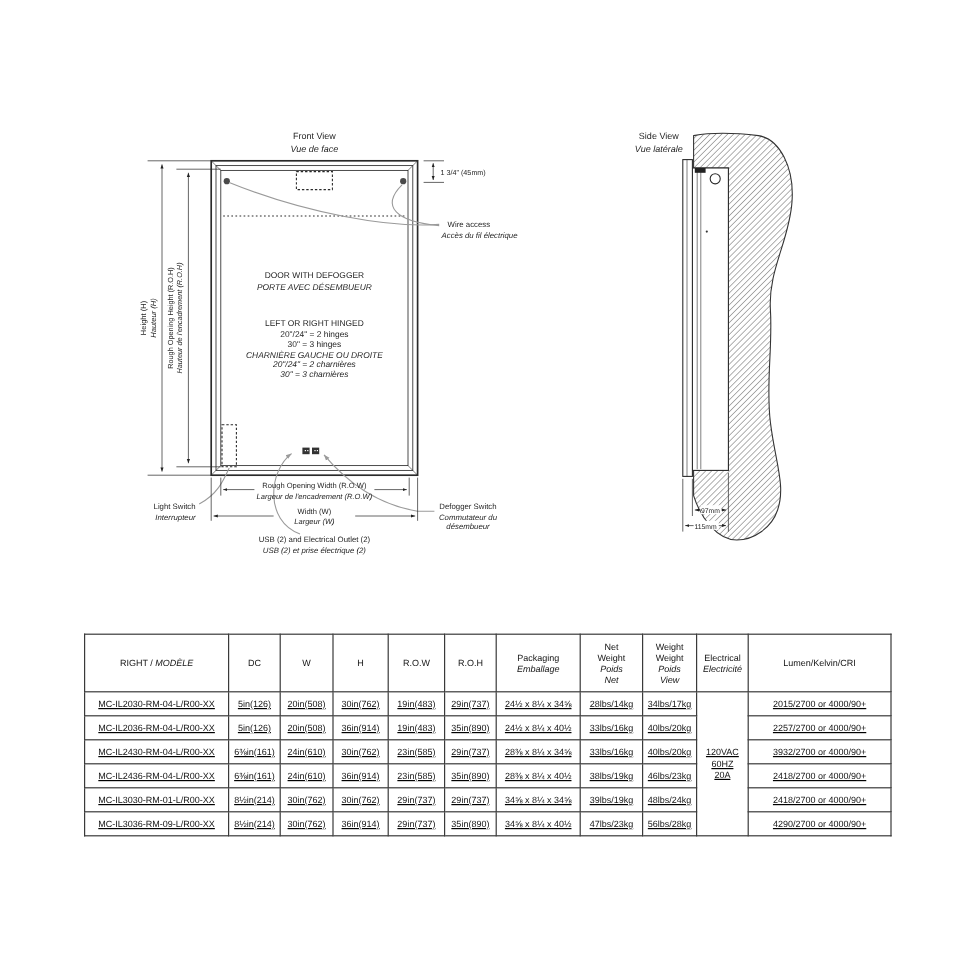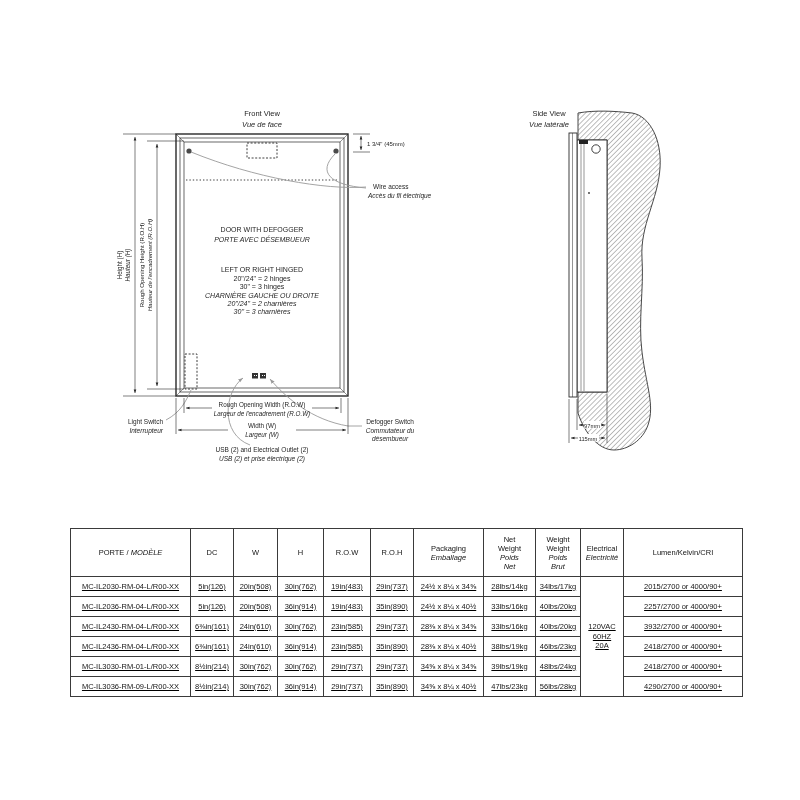--- a/index.html
+++ b/index.html
@@ -169,41 +169,41 @@
     <col style="width:47px">
         <col style="width:43px">
         <col style="width:70px">
         <col style="width:52px">
     <col style="width:45px">
         <col style="width:43px">
         <col style="width:119px">
   </colgroup>
   <thead>
     <tr>
-      <th class="hdr"><span>PORTE /</span> <span class="it">MODÈLE</span></th>
+      <th class="hdr"><span>RIGHT /</span> <span class="it">MODÈLE</span></th>
       <th class="hdr">DC</th>
       <th class="hdr">W</th>
       <th class="hdr">H</th>
       <th class="hdr">R.O.W</th>
       <th class="hdr">R.O.H</th>
       <th class="hdr">
             <div>Packaging</div>
             <div class="it">Emballage</div>
           </th>
       <th class="hdr">
             <div>Net</div>
             <div>Weight</div>
             <div class="it">Poids</div>
             <div class="it">Net</div>
           </th>
       <th class="hdr">
             <div>Weight</div>
             <div>Weight</div>
             <div class="it">Poids</div>
-            <div class="it">Brut</div>
+            <div class="it">View</div>
           </th>
       <th class="hdr">
             <div>Electrical</div>
             <div class="it">Electricité</div>
           </th>
       <th class="hdr">Lumen/Kelvin/CRI</th>
     </tr>
   </thead>
   <tbody>
     <tr>

